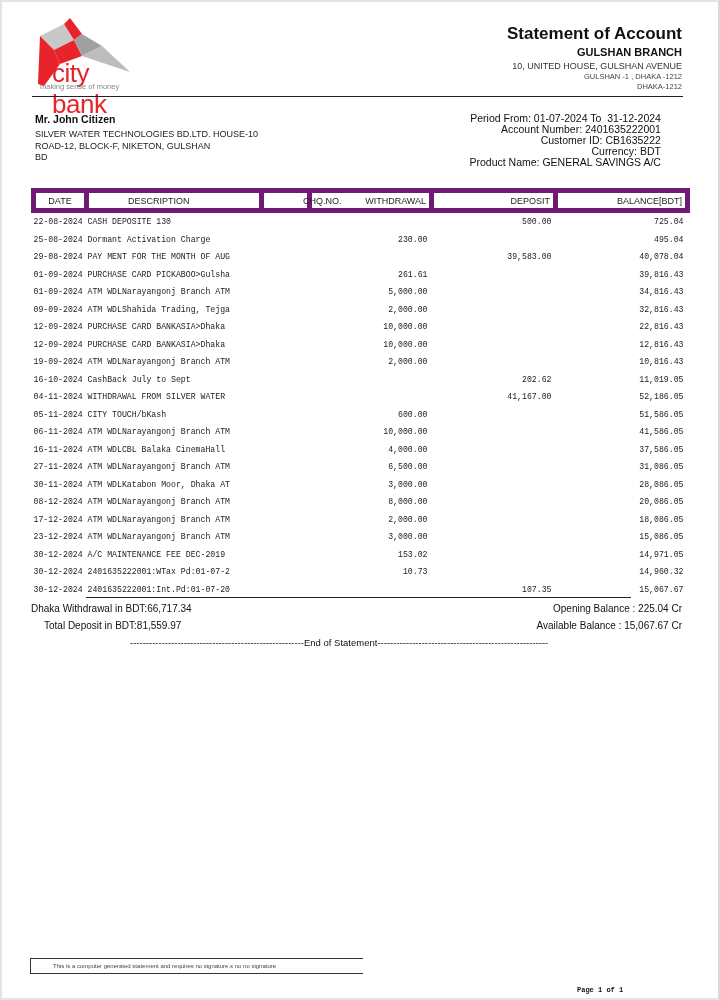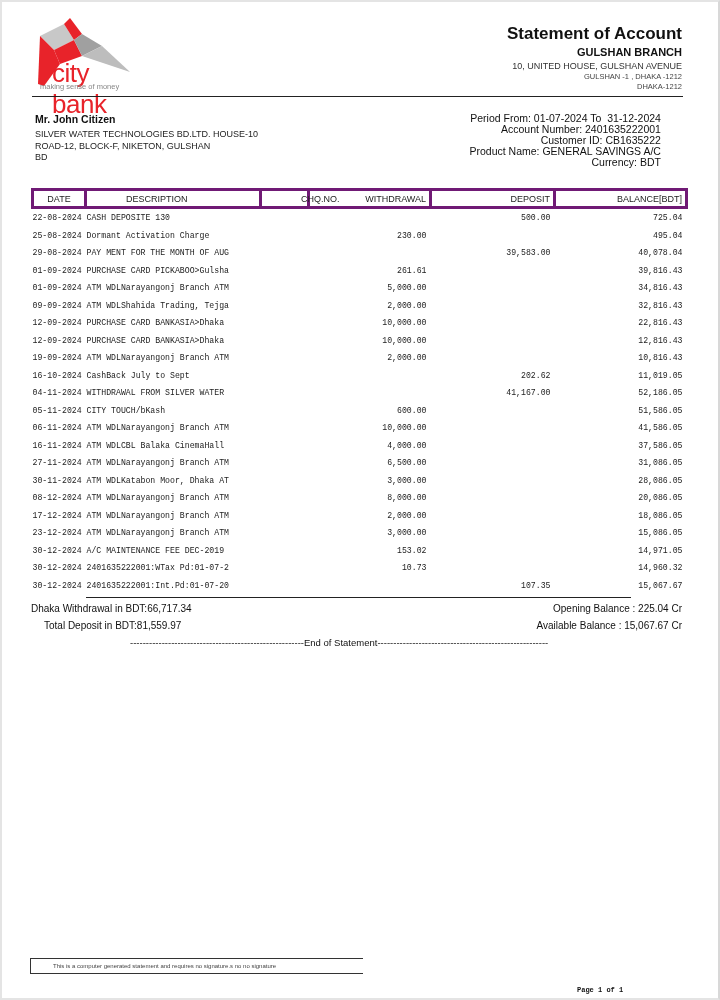--- a/index.html
+++ b/index.html
@@ -14,21 +14,21 @@
   .addr1 { position:absolute; right:38px; top:61px; font-size:9px; color:#333; }
   .addr2 { position:absolute; right:38px; top:72px; font-size:7.5px; color:#444; }
   .addr3 { position:absolute; right:38px; top:82px; font-size:7.5px; color:#444; }
   .hr-top { position:absolute; left:32px; top:96px; width:651px; height:1px; background:#222; }
   .cust-name { position:absolute; left:35px; top:113px; font-size:10.5px; font-weight:bold; }
   .cust-addr { position:absolute; left:35px; top:129px; font-size:9px; line-height:11.5px; color:#222; }
   .acct { position:absolute; left:428px; top:113px; font-family:Liberation Sans, sans-serif; font-size:10.5px; line-height:11px;text-align:right; }
   .acct-row { white-space:pre; }
   .acct-row .k { display:inline-block; width:100px; }
   table.tx { position:absolute; left:31px; top:188px; width:654px; border-collapse:collapse; table-layout:fixed; }
-  table.tx th { font-weight:normal; font-size:9px; border:3px solid #701a75; height:15px; padding:0 3px; color:#222; }
+  table.tx th { font-weight:normal; font-size:9px; border:5px solid #701a75; height:15px; padding:0 3px; color:#222; }
   table.tx th.c { text-align:center; }
   table.tx th.l { text-align:left;padding-left:39px; }
   table.tx th.r { text-align:right; }
   table.tx td { font-family:"Liberation Mono", monospace; font-size:8.2px; height:17.5px; padding:0; white-space:nowrap; overflow:hidden; color:#222; }
   table.tx td.num { text-align:right; padding-right:4px; }
   table.tx td.desc { padding-left:1px; }
   .hr-bot { position:absolute; left:86px; top:597px; width:545px; height:1px; background:#222; }
   .tot-w { position:absolute; left:31px; top:603px; font-size:10px; }
   .tot-d { position:absolute; left:44px; top:620px; font-size:10px; }
   .open-bal { position:absolute; right:38px; top:603px; font-size:10px; }
@@ -67,22 +67,22 @@
 <div class="cust-addr">
   <div>SILVER WATER TECHNOLOGIES BD.LTD. HOUSE-10</div>
   <div>ROAD-12, BLOCK-F, NIKETON, GULSHAN</div>
   <div>BD</div>
 </div>
 
 <div class="acct">
   <div class="acct-row"><span class="k">Period From</span><span>: 01-07-2024 To  31-12-2024</span></div>
   <div class="acct-row"><span class="k">Account Number</span><span>: 2401635222001</span></div>
   <div class="acct-row"><span class="k">Customer ID</span><span>: CB1635222</span></div>
+  <div class="acct-row"><span class="k">Currency</span><span>: BDT</span></div>
   <div class="acct-row"><span class="k">Product Name</span><span>: GENERAL SAVINGS A/C</span></div>
-  <div class="acct-row"><span class="k">Currency</span><span>: BDT</span></div>
 </div>
 
 <table class="tx">
   <colgroup>
     <col style="width:53px">
       <col style="width:175px">
       <col style="width:48px">
       <col style="width:122px">
       <col style="width:124px">
       <col style="width:132px">

